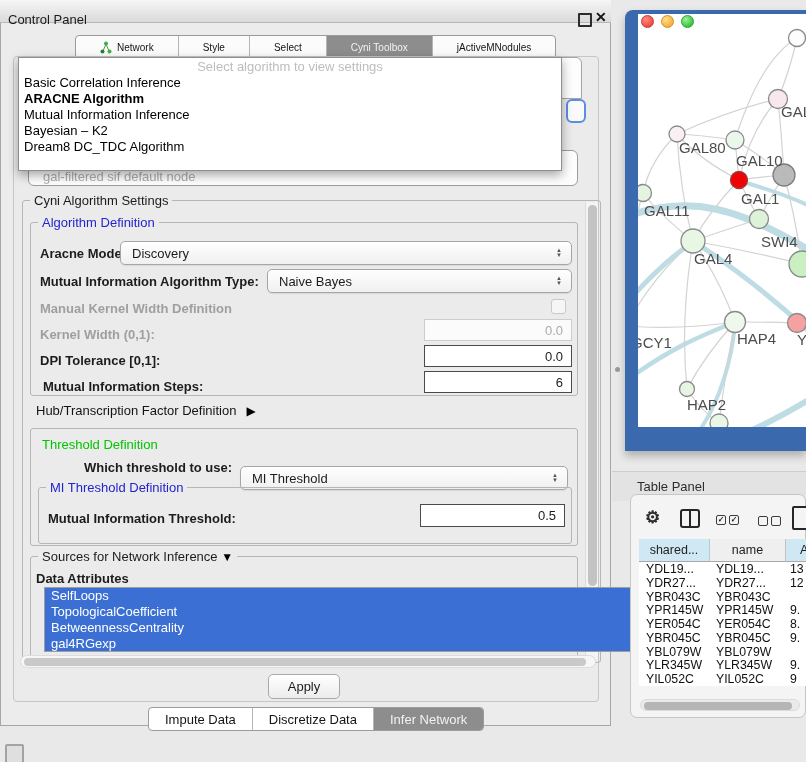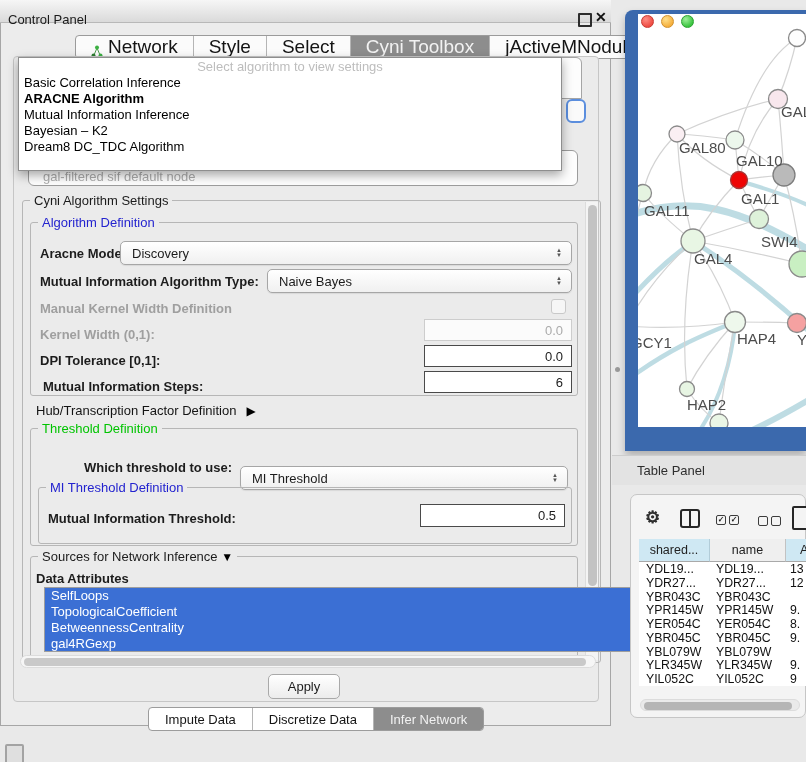--- a/index.html
+++ b/index.html
@@ -10,21 +10,21 @@
   
   .cp-window{left:0;top:8;width:611px;height:726px;background:#ececec;border:1px solid #a6a6a6;box-sizing:border-box;}
   .cp-titlebar{left:0;top:8;width:611px;height:23px;background:linear-gradient(#f6f6f6,#dadada);border-bottom:1px solid #b8b8b8;box-sizing:border-box;}
   .cp-title{left:8px;top:12px;font-size:13px;color:#1a1a1a;}
   .float-icon{left:578px;top:13px;width:10px;height:10px;border:2px solid #2c2c2c;border-radius:1px;}
   .close-icon{left:595px;top:9px;font-size:14px;font-weight:700;color:#111;}
   .corner-tick{left:6px;top:0;width:2px;height:6px;background:#555;}
 
   
   .tabbar{left:75px;top:35px;height:22px;display:flex;border:1px solid #9b9b9b;border-radius:4px;background:#fbfbfb;overflow:hidden;}
-  .tab{display:flex;align-items:center;gap:5px;padding:0 15px;font-size:19px;color:#141414;border-right:1px solid #b5b5b5;white-space:nowrap;}
+  .tab{display:flex;align-items:center;gap:5px;padding:0 24px;font-size:10px;color:#141414;border-right:1px solid #b5b5b5;white-space:nowrap;}
   .tab:last-child{border-right:none;}
   .tab.sel{background:#8d8d8d;color:#f2f2f2;}
   .net-glyph{width:12px;height:13px;display:inline-block;}
 
   
   .tabpage{left:13px;top:56px;width:586px;height:646px;background:#ebebeb;border:1px solid #c6c6c6;border-radius:4px;box-sizing:border-box;}
 
   
   .frag-combo-top{left:531px;top:57px;width:49px;height:40px;background:#fdfdfd;border:1px solid #a5a5a5;border-radius:6px 6px 0 0;z-index:5;}
   .frag-combo-blue{left:566px;top:99px;width:20px;height:24px;background:#fafafa;border:2.5px solid #5b8ede;border-radius:6px;box-sizing:border-box;z-index:5;}
@@ -34,21 +34,21 @@
   
   .dropdown{left:18px;top:57px;width:544px;height:114px;background:#fff;border:1px solid #8e8e8e;box-shadow:0 4px 10px rgba(0,0,0,.35);z-index:50;box-sizing:border-box;}
   .dd-prompt{height:17px;text-align:center;font-size:13px;color:#bdbdbd;line-height:17px;}
   .dd-item{height:16px;line-height:16px;font-size:13px;padding-left:5px;color:#000;white-space:nowrap;}
   .dd-bold{font-weight:700;}
 
   
   .fs{border:1px solid #b6b6b6;border-radius:3px;box-sizing:border-box;}
   .fs-legend{background:#ebebeb;padding:0 4px;font-size:13px;white-space:nowrap;z-index:2;}
   .lg-blue{color:#2323cf;}
-  .lg-green{color:#00c400;}
+  .lg-green{color:#00c400;margin-top:16px;}
   .flabel{font-size:13px;font-weight:700;color:#1c1c1c;white-space:nowrap;}
   .glabel{font-size:13px;font-weight:700;color:#9f9f9f;white-space:nowrap;}
 
   .combo{background:linear-gradient(#ffffff,#f0f0f0);border:1px solid #a6a6a6;border-radius:5px;
          font-size:13px;display:flex;align-items:center;padding-left:11px;box-sizing:border-box;box-shadow:0 1px 1px rgba(0,0,0,.08);}
   .combo .arrows{position:absolute;right:9px;top:50%;transform:translateY(-50%);display:flex;flex-direction:column;
                  font-size:6px;line-height:5px;color:#555;text-align:center;}
   .tinput{background:#fff;border:1.5px solid #4a4a4a;font-size:13px;display:flex;align-items:center;
           justify-content:flex-end;padding-right:8px;box-sizing:border-box;}
   .tinput.dis{border:1px solid #cdcdcd;background:#fbfbfb;color:#ababab;}
@@ -81,21 +81,21 @@
   
   .net-window{left:625px;top:10px;width:181px;height:441px;background:#3b69ad;border-top-left-radius:8px;
               box-shadow:0 5px 8px rgba(0,0,0,.25);}
   .net-inner{left:638px;top:14px;width:168px;height:413px;background:#fff;}
   .tl{width:13px;height:13px;border-radius:50%;box-sizing:border-box;position:absolute;top:14.5px;}
   .tl-red{left:641px;background:radial-gradient(circle at 35% 30%,#ff8d84,#ee4d44 70%);border:1px solid #c83a32;}
   .tl-yellow{left:661px;background:radial-gradient(circle at 35% 30%,#ffe08a,#f5af3e 70%);border:1px solid #d1912c;}
   .tl-green{left:681px;background:radial-gradient(circle at 35% 30%,#9ff09a,#3cc441 70%);border:1px solid #2ba330;}
   .divider-dot{left:615px;top:367px;width:5px;height:5px;background:#9a9a9a;border-radius:50%;}
 
-  .tp-titlebar{left:612px;top:455px;width:194px;height:30px;background:#e3e3e3;border-top:1px solid #cdcdcd;
+  .tp-titlebar{left:612px;top:471px;width:194px;height:30px;background:#e3e3e3;border-top:1px solid #cdcdcd;
                display:flex;align-items:center;box-sizing:border-box;}
   .tp-title{margin-left:25px;font-size:13px;color:#2e2e2e;}
   .tp-card{left:630px;top:494px;width:176px;height:224px;background:#f4f4f4;border:1px solid #c6c6c6;border-radius:7px;box-sizing:border-box;}
 
   .gear{left:645px;top:507px;font-size:17px;color:#2f2f2f;font-weight:700;}
   .split-icon{left:680px;top:509px;width:20px;height:19px;border:2.5px solid #262626;border-radius:3px;box-sizing:border-box;}
   .split-icon div{position:absolute;left:50%;top:0;bottom:0;width:2.5px;margin-left:-1.25px;background:#262626;}
   .cb{width:10px;height:10px;border:1.6px solid #3c3c3c;border-radius:2px;box-sizing:border-box;font-size:8px;line-height:7px;text-align:center;color:#222;font-weight:700;}
   .doc-icon{left:792px;top:506px;width:18px;height:24px;border:2.5px solid #262626;border-radius:2px;box-sizing:border-box;background:#f4f4f4;}
 

